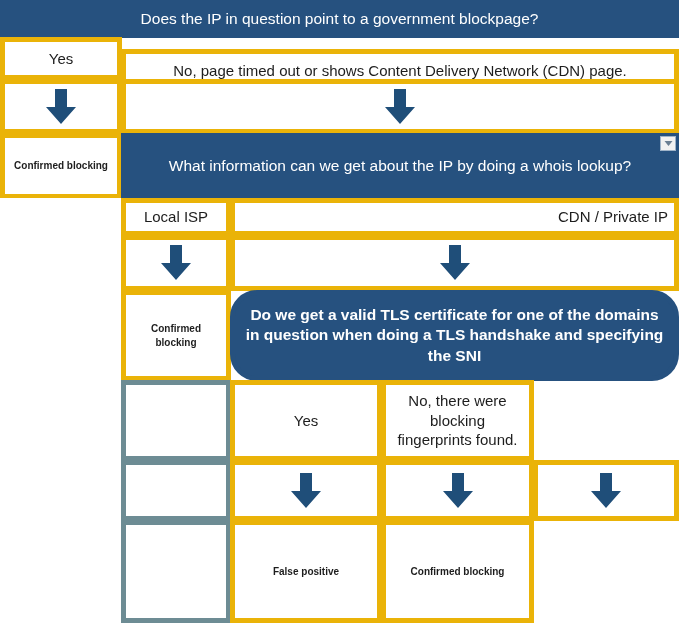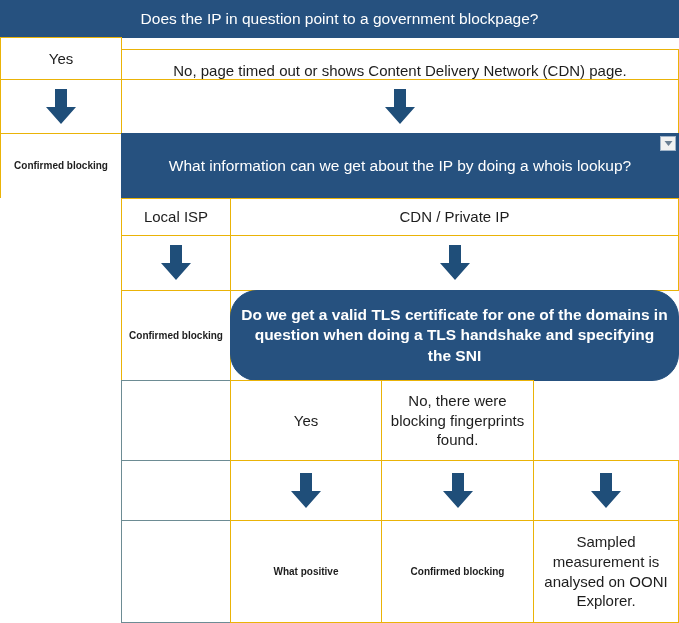--- a/index.html
+++ b/index.html
@@ -27,21 +27,21 @@
     position: absolute;
     box-sizing: border-box;
     display: flex;
     align-items: center;
     justify-content: center;
     text-align: center;
     font-size: 14.5px;
     line-height: 1.32;
     color: #1d1d1d;
     background: #ffffff;
-    border: 1px solid #eab308;
+    border: 5px solid #eab308;
     padding: 2px 6px;
     overflow: hidden;
   }
   .cell.blank {
     border-color: #6d8c94;
   }
   .cell.noborder {
     border: none;
   }
   .cell.blue {
@@ -129,21 +129,21 @@
   <div class="dropdown-btn" style="left:660px; top:136px;">
     <svg width="9" height="7" viewBox="0 0 9 7" xmlns="http://www.w3.org/2000/svg">
       <polygon points="0.5,1 8.5,1 4.5,6" fill="#6b7f93"></polygon>
     </svg>
   </div>
 
   <div class="cell blank noborder" style="left:0px; top:198px; width:122px; height:38px; border-right:1px solid #6d8c94;"></div>
   <div class="cell header" style="left:121px; top:198px; width:110px; height:38px;">
     <span class="txt">Local ISP</span>
   </div>
-  <div class="cell header" style="left:230px; top:198px; width:449px; height:38px;">
+  <div class="cell header" style="left:230px; top:198px; width:449px; height:38px;justify-content:flex-end;">
     <span class="txt">CDN / Private IP</span>
   </div>
 
   <div class="cell blank noborder" style="left:0px; top:235px; width:122px; height:56px; border-right:1px solid #6d8c94;"></div>
   <div class="cell" style="left:121px; top:235px; width:110px; height:56px;">
     <span class="arrow">
       <svg width="34" height="40" viewBox="0 0 34 40" xmlns="http://www.w3.org/2000/svg">
         <polygon points="11,2 23,2 23,20 32,20 17,37 2,20 11,20" fill="#1F4E79"></polygon>
       </svg>
     </span>
@@ -193,22 +193,19 @@
     <span class="arrow">
       <svg width="34" height="40" viewBox="0 0 34 40" xmlns="http://www.w3.org/2000/svg">
         <polygon points="11,2 23,2 23,20 32,20 17,37 2,20 11,20" fill="#1F4E79"></polygon>
       </svg>
     </span>
   </div>
 
   <div class="cell blank noborder" style="left:0px; top:520px; width:122px; height:103px; border-right:1px solid #6d8c94;"></div>
   <div class="cell blank" style="left:121px; top:520px; width:110px; height:103px;"></div>
   <div class="cell bold" style="left:230px; top:520px; width:152px; height:103px;">
-    <span class="txt">What positive</span>
+    <span class="txt">False positive</span>
   </div>
   <div class="cell bold" style="left:381px; top:520px; width:153px; height:103px;">
     <span class="txt">Confirmed blocking</span>
   </div>
-  <div class="cell header" style="left:533px; top:520px; width:146px; height:103px;">
-    <span class="txt">Sampled measurement is analysed on OONI Explorer.</span>
-  </div>
 
 </div>
 
 </body></html>

